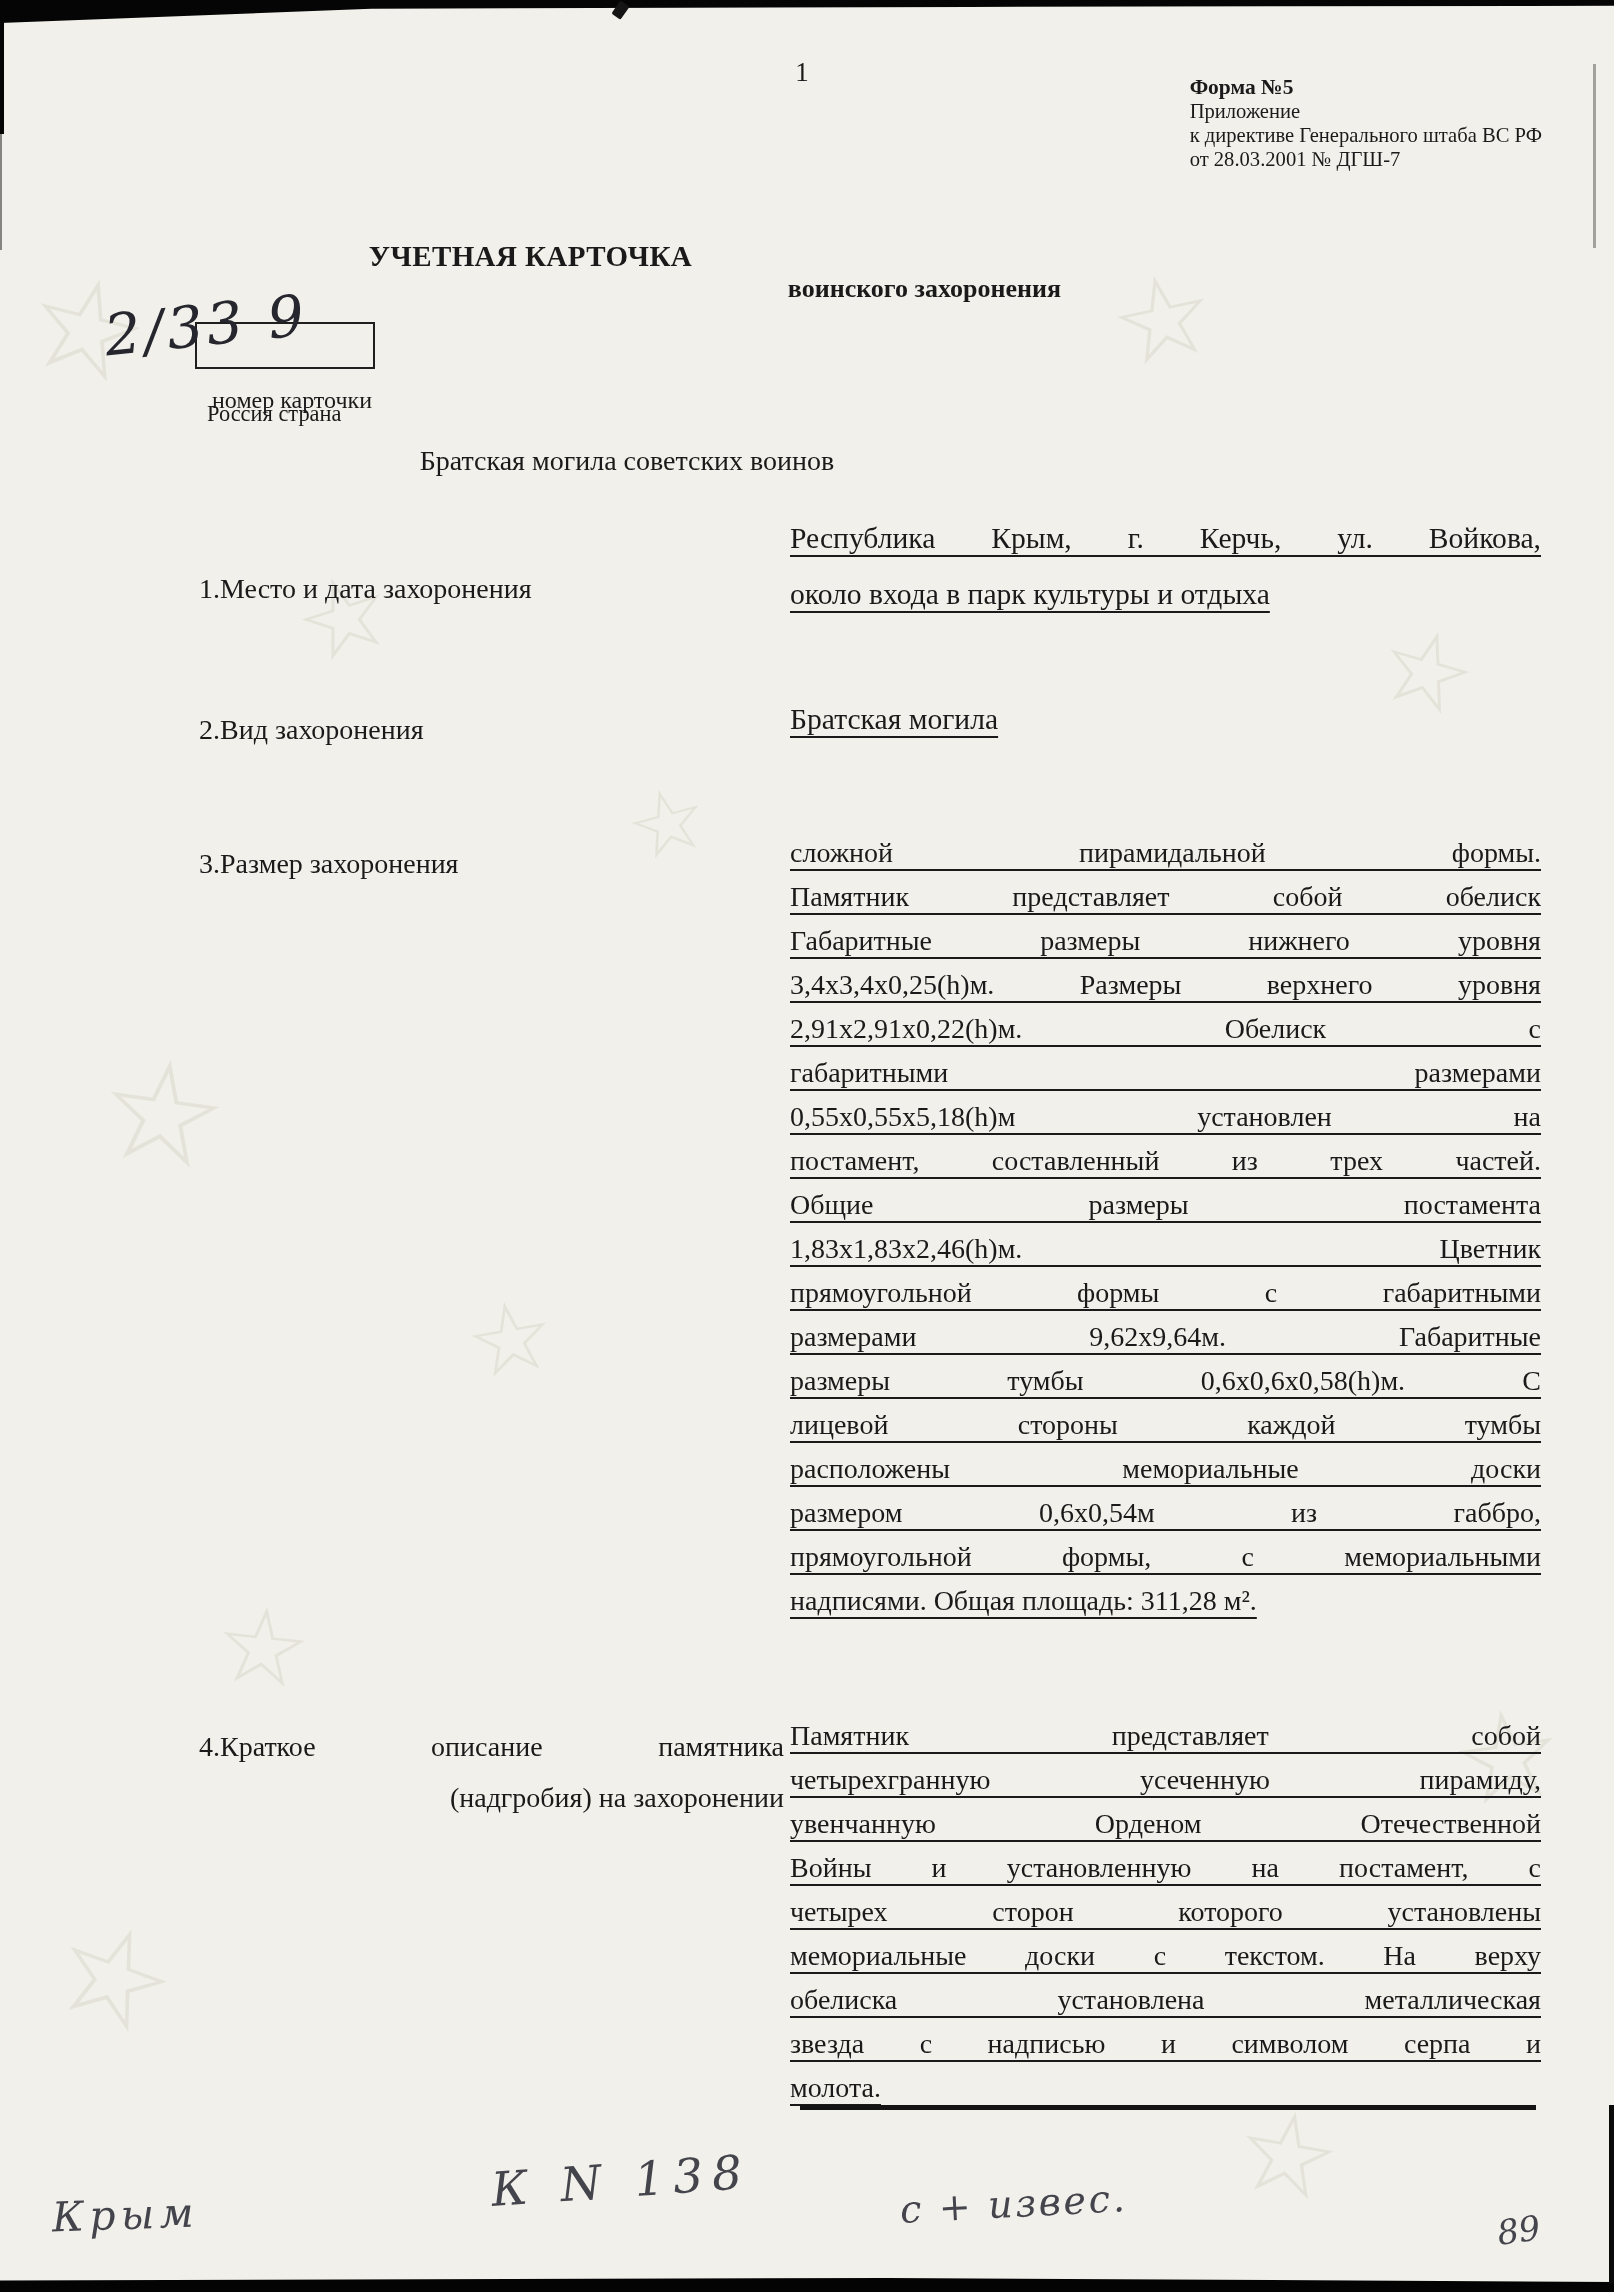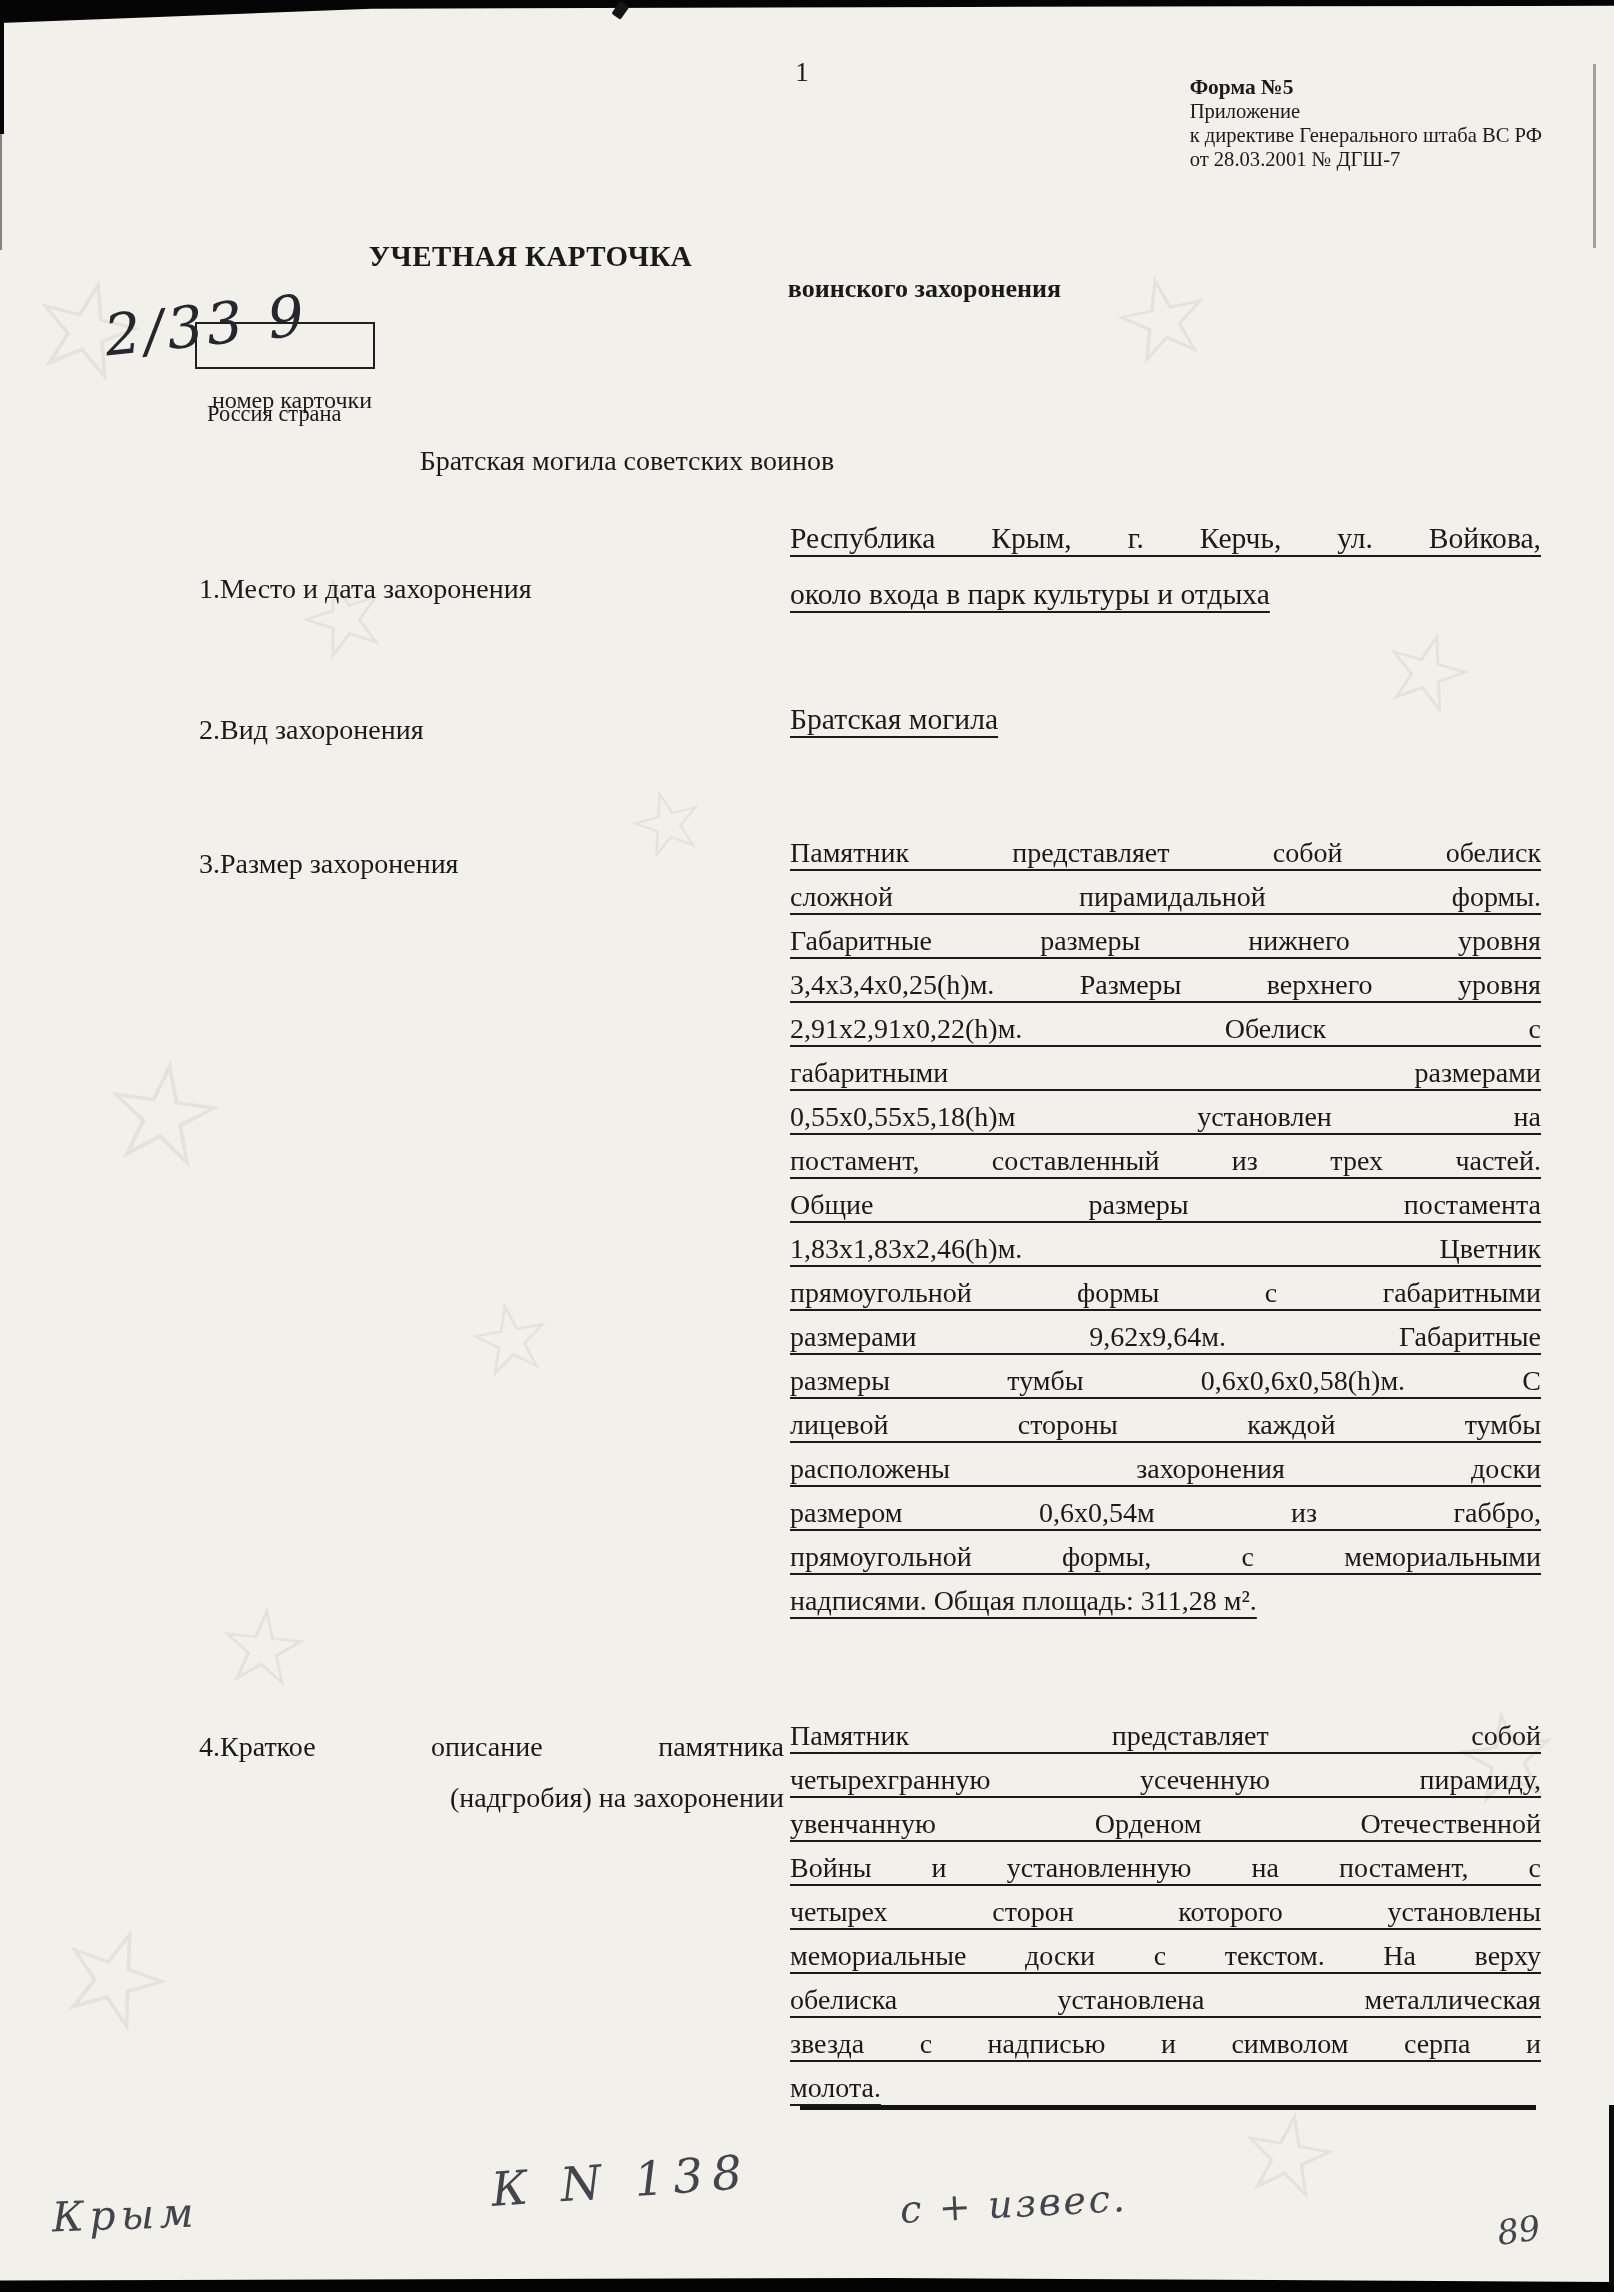--- a/index.html
+++ b/index.html
@@ -108,35 +108,35 @@
     <div class="jl last">около входа в парк культуры и отдыха</div>
   </div>
 
   <div class="label" style="top:708px;">2.Вид захоронения</div>
   <div class="vcol lh62" style="top:691px;">
     <div class="jl last">Братская могила</div>
   </div>
 
   <div class="label" style="top:842px;">3.Размер захоронения</div>
   <div class="vcol lh49" style="top:831px;">
+    <div class="jl">сложной пирамидальной формы.</div>
     <div class="jl">Памятник представляет собой обелиск</div>
-    <div class="jl">сложной пирамидальной формы.</div>
     <div class="jl">Габаритные размеры нижнего уровня</div>
     <div class="jl">3,4х3,4х0,25(h)м. Размеры верхнего уровня</div>
     <div class="jl">2,91х2,91х0,22(h)м. Обелиск с</div>
     <div class="jl">габаритными размерами</div>
     <div class="jl">0,55х0,55х5,18(h)м установлен на</div>
     <div class="jl">постамент, составленный из трех частей.</div>
     <div class="jl">Общие размеры постамента</div>
     <div class="jl">1,83х1,83х2,46(h)м. Цветник</div>
     <div class="jl">прямоугольной формы с габаритными</div>
     <div class="jl">размерами 9,62х9,64м. Габаритные</div>
     <div class="jl">размеры тумбы 0,6х0,6х0,58(h)м. С</div>
     <div class="jl">лицевой стороны каждой тумбы</div>
-    <div class="jl">расположены захоронения доски</div>
+    <div class="jl">расположены мемориальные доски</div>
     <div class="jl">размером 0,6х0,54м из габбро,</div>
     <div class="jl">прямоугольной формы, с мемориальными</div>
     <div class="jl last">надписями.  Общая площадь: 311,28 м².</div>
   </div>
 
   <div class="label just" style="top:1725px;">4.Краткое описание памятника</div>
   <div class="label" style="top:1776px;text-align:right;">(надгробия) на захоронении</div>
   <div class="vcol lh49" style="top:1714px;">
     <div class="jl">Памятник представляет собой</div>
     <div class="jl">четырехгранную усеченную пирамиду,</div>

